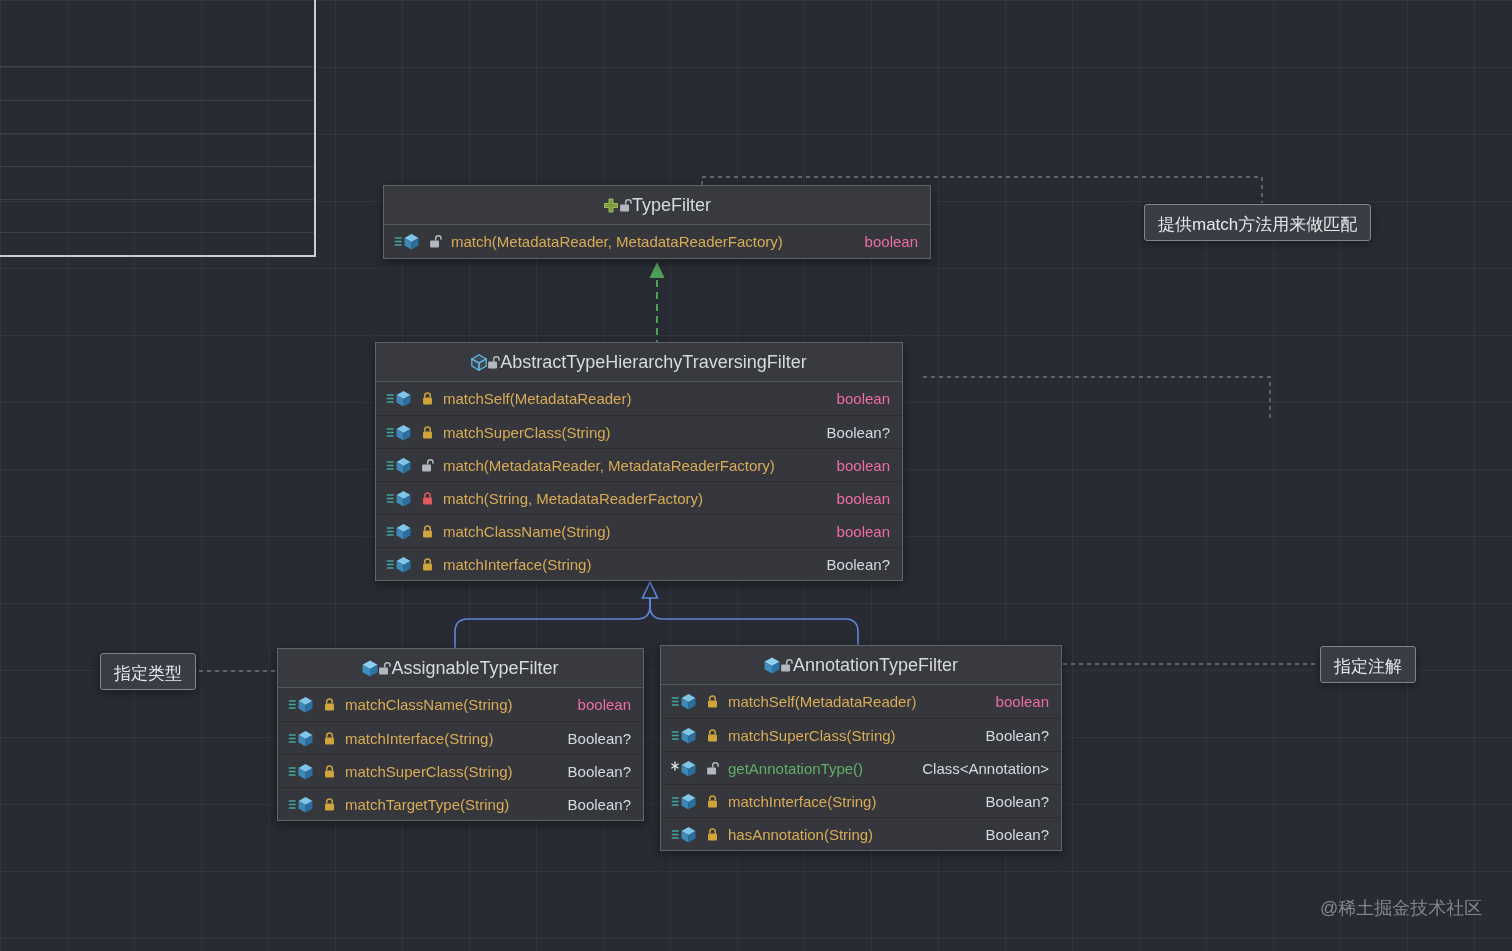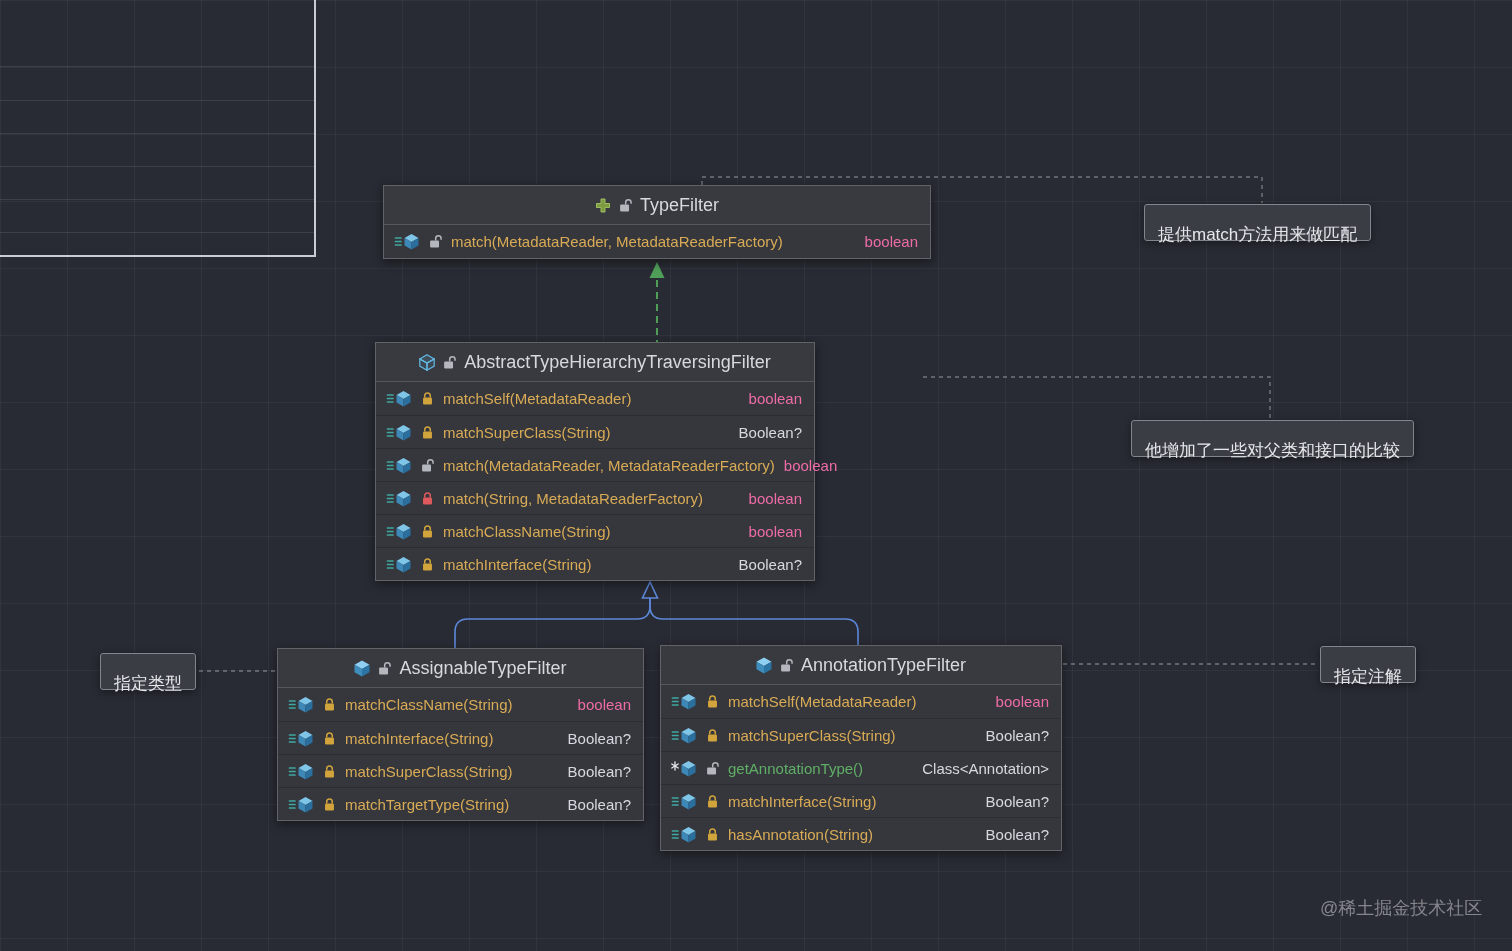--- a/index.html
+++ b/index.html
@@ -19,39 +19,39 @@
   
   .edges{position:absolute;left:0;top:0;pointer-events:none}
   .e-gray{stroke:#74777d;stroke-width:1.4;stroke-dasharray:4 4;fill:none}
   .e-green{stroke:#4f9f59;stroke-width:2;stroke-dasharray:7 5;fill:none}
   .e-blue{stroke:#5d88da;stroke-width:1.6;fill:none}
 
   
   .class-box{position:absolute;background:#35373c;border:1px solid #606368;
     box-shadow:0 3px 10px rgba(0,0,0,.45)}
   .class-header{height:39px;display:flex;align-items:center;justify-content:center;
-    gap:8px;border-bottom:1px solid #54575c;font-size:18px;color:#d6d9de;background:#383a3f}
+    border-bottom:1px solid #54575c;font-size:18px;color:#d6d9de;background:#383a3f}
   .method-row{display:flex;align-items:center;gap:9px;height:33px;padding:0 12px 0 10px;
     font-size:15px}
   .method-row + .method-row{border-top:1px solid rgba(0,0,0,0.18)}
   .sig{white-space:nowrap}
   .ret{margin-left:auto;white-space:nowrap}
   .c-yellow{color:#d9ab56}
   .c-green{color:#60ae66}
   .r-pink{color:#ee6ca6}
   .r-plain{color:#d6dae0}
   .ic-m{width:26px;height:17px;flex:0 0 auto}
   .ic-lock{width:13px;height:15px;flex:0 0 auto}
   .ic16{width:16px;height:17px;flex:0 0 auto}
   .lock-open{color:#b4b8be}
   .lock-gold{color:#d2a43c}
   .lock-red{color:#df5a5e}
 
   
-  .callout{position:absolute;height:37px;line-height:35px;padding:12px 13px;
+  .callout{position:absolute;height:37px;line-height:35px;padding:2px 13px;
     background:#3a3d43;border:1px solid #82858b;border-radius:3px;font-size:17px;
     color:#e6e8ec;box-shadow:0 2px 8px rgba(0,0,0,.4);white-space:nowrap}
 
   .watermark{position:absolute;left:1320px;top:896px;font-size:18px;color:#84868c}
 </style>
 </head>
 <body>
 
 <svg width="0" height="0" style="position:absolute" aria-hidden="true">
   <defs>
@@ -140,21 +140,21 @@
           <use href="#sym-method"></use>
         </svg>
       <svg class="ic-lock lock-open">
           <use href="#sym-lock-open"></use>
         </svg>
       <span class="sig c-yellow">match(MetadataReader, MetadataReaderFactory)</span>
       <span class="ret r-pink">boolean</span>
     </div>
   </div>
 
-  <div class="class-box" style="left:375px;top:342px;width:440px">
+  <div class="class-box" style="left:375px;top:342px;width:528px">
     <div class="class-header">
       <svg class="ic16">
           <use href="#sym-abstract"></use>
         </svg>
       <svg class="ic-lock lock-open">
           <use href="#sym-lock-open"></use>
         </svg>
       <span>AbstractTypeHierarchyTraversingFilter</span>
     </div>
     <div class="method-row">
@@ -327,19 +327,18 @@
         </svg>
       <svg class="ic-lock lock-gold">
           <use href="#sym-lock-closed"></use>
         </svg>
       <span class="sig c-yellow">hasAnnotation(String)</span>
       <span class="ret r-plain">Boolean?</span>
     </div>
   </div>
 
   <div class="callout" style="left:1144px;top:204px">提供match方法用来做匹配</div>
-  <div class="callout" style="left:1131px;top:420px">他增加了一些对父类和接口的比较</div>
   <div class="callout" style="left:100px;top:653px">指定类型</div>
   <div class="callout" style="left:1320px;top:646px">指定注解</div>
 
   <div class="watermark">@稀土掘金技术社区</div>
 
 </div>
 
 </body></html>

